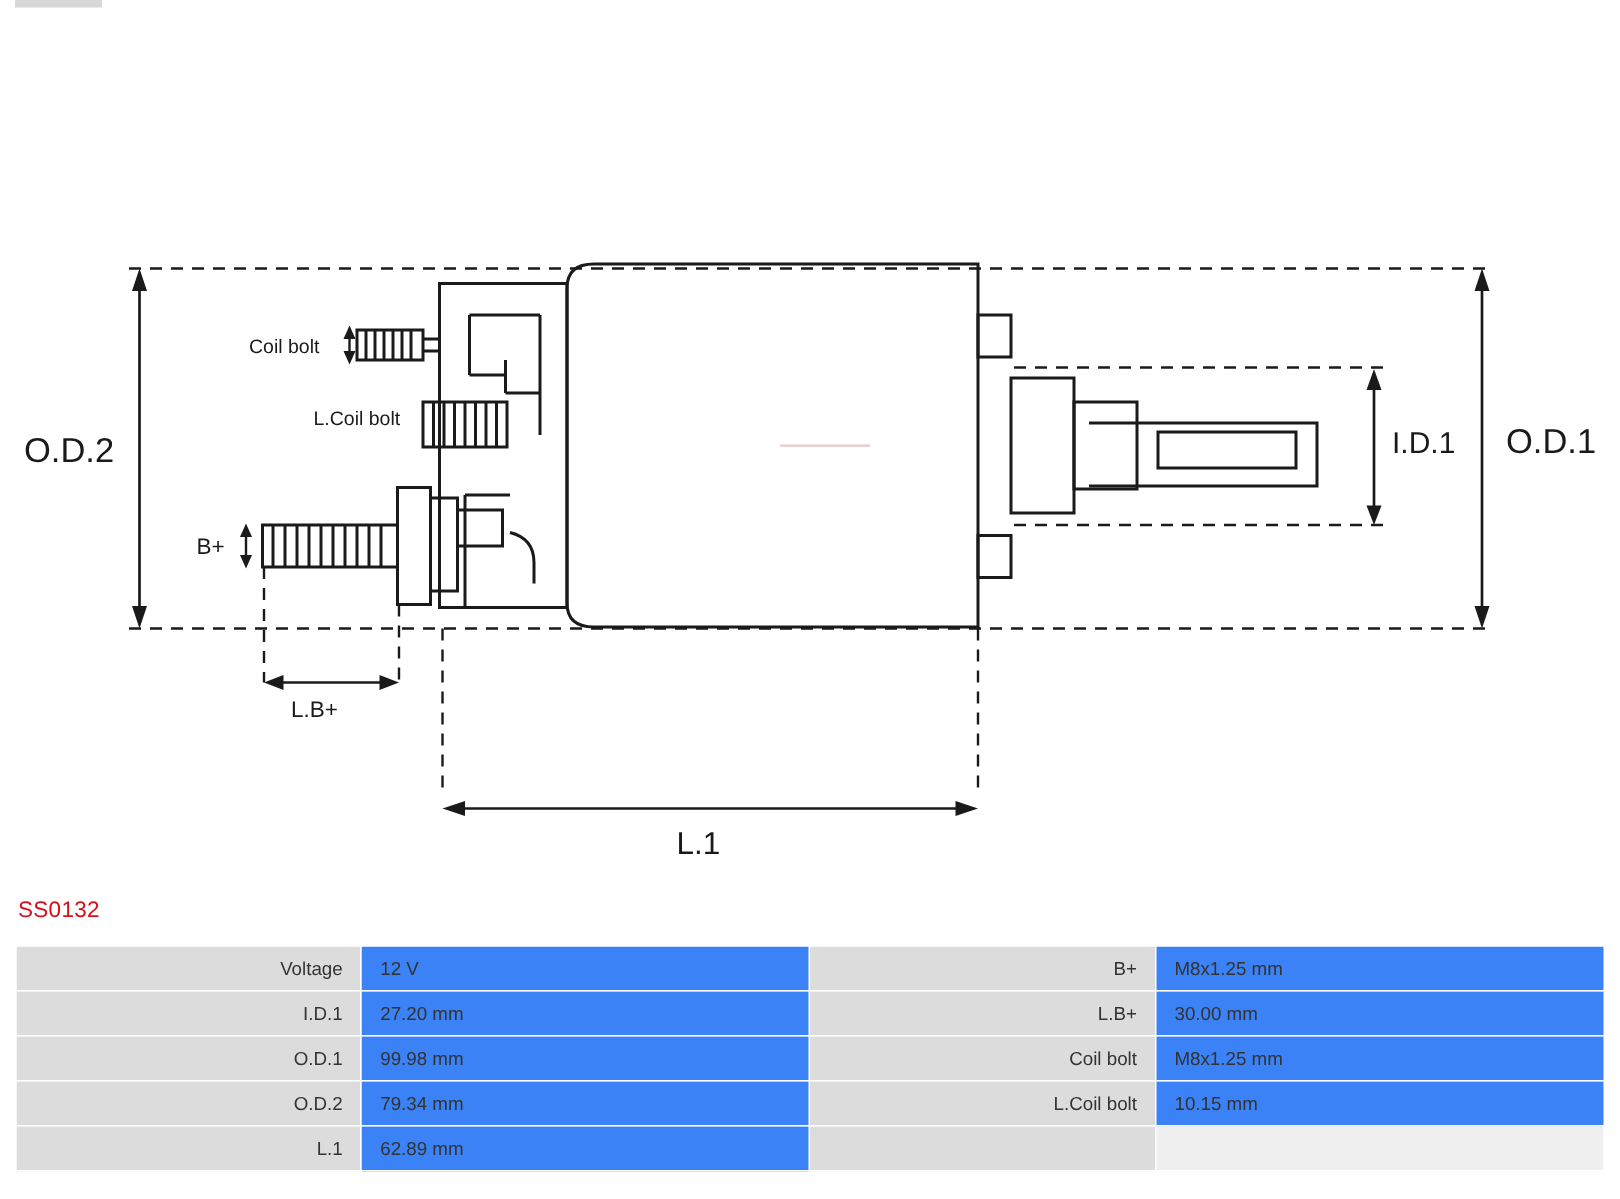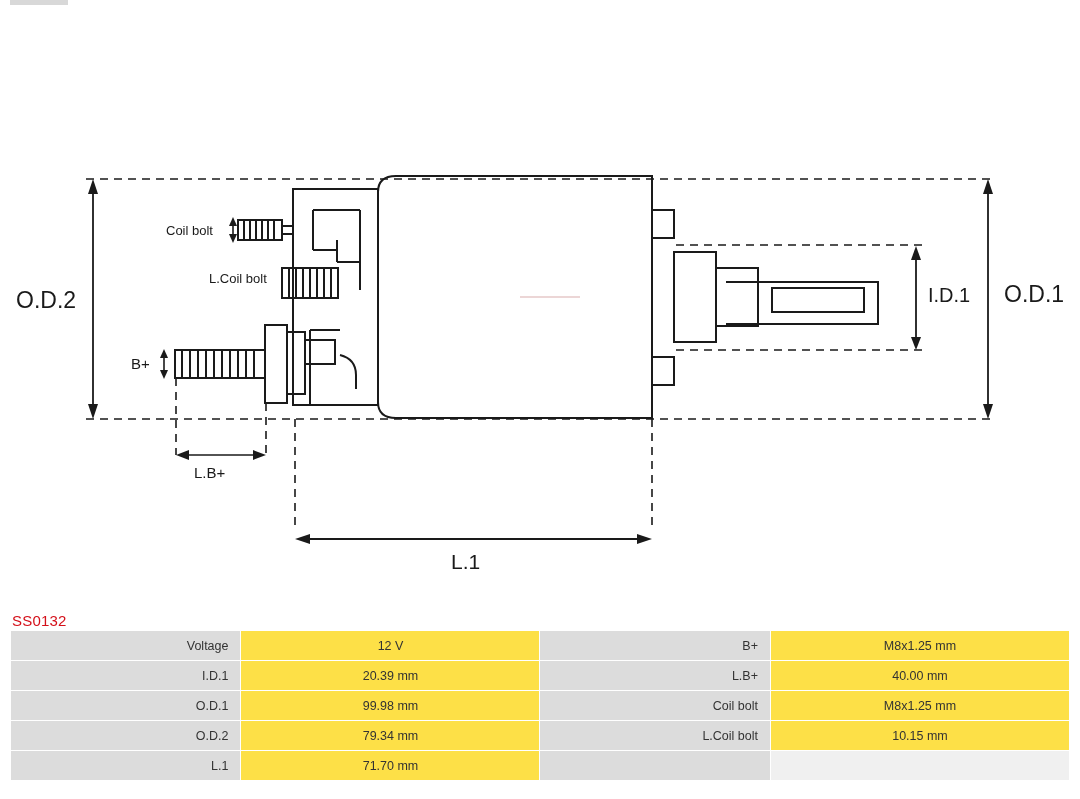--- a/index.html
+++ b/index.html
@@ -32,21 +32,21 @@
   .drawing {
     position: absolute;
     left: 0;
     top: 0;
     width: 1080px;
     height: 595px;
   }
   .part-code {
     position: absolute;
     left: 12px;
-    top: 612px;
+    top: 598px;
     font-size: 15px;
     color: #d4101a;
     font-weight: normal;
     letter-spacing: 0.2px;
   }
   table.specs {
     position: absolute;
     left: 10px;
     top: 630px;
     width: 1060px;
@@ -60,22 +60,22 @@
     vertical-align: middle;
     margin-top: 24px;
   }
   td.label {
     background: #dcdcdc;
     text-align: right;
     color: #333;
     width: 197px;
   }
   td.value {
-    background: #fde047;
-    text-align: center;
+    background: #3b82f6;
+    text-align: left;
     color: #333;
     width: 263px;
   }
   td.empty {
     background: #f0f0f0;
   }
   td.label.empty-label {
     background: #dcdcdc;
   }
 </style>
@@ -210,38 +210,38 @@
   <table class="specs">
     <tbody>
       <tr>
         <td class="label">Voltage</td>
         <td class="value">12 V</td>
         <td class="label">B+</td>
         <td class="value">M8x1.25 mm</td>
       </tr>
       <tr>
         <td class="label">I.D.1</td>
-        <td class="value">20.39 mm</td>
+        <td class="value">27.20 mm</td>
         <td class="label">L.B+</td>
-        <td class="value">40.00 mm</td>
+        <td class="value">30.00 mm</td>
       </tr>
       <tr>
         <td class="label">O.D.1</td>
         <td class="value">99.98 mm</td>
         <td class="label">Coil bolt</td>
         <td class="value">M8x1.25 mm</td>
       </tr>
       <tr>
         <td class="label">O.D.2</td>
         <td class="value">79.34 mm</td>
         <td class="label">L.Coil bolt</td>
         <td class="value">10.15 mm</td>
       </tr>
       <tr>
         <td class="label">L.1</td>
-        <td class="value">71.70 mm</td>
+        <td class="value">62.89 mm</td>
         <td class="label empty-label"></td>
         <td class="empty"></td>
       </tr>
     </tbody>
   </table>
 
 </div>
 
 </body></html>

